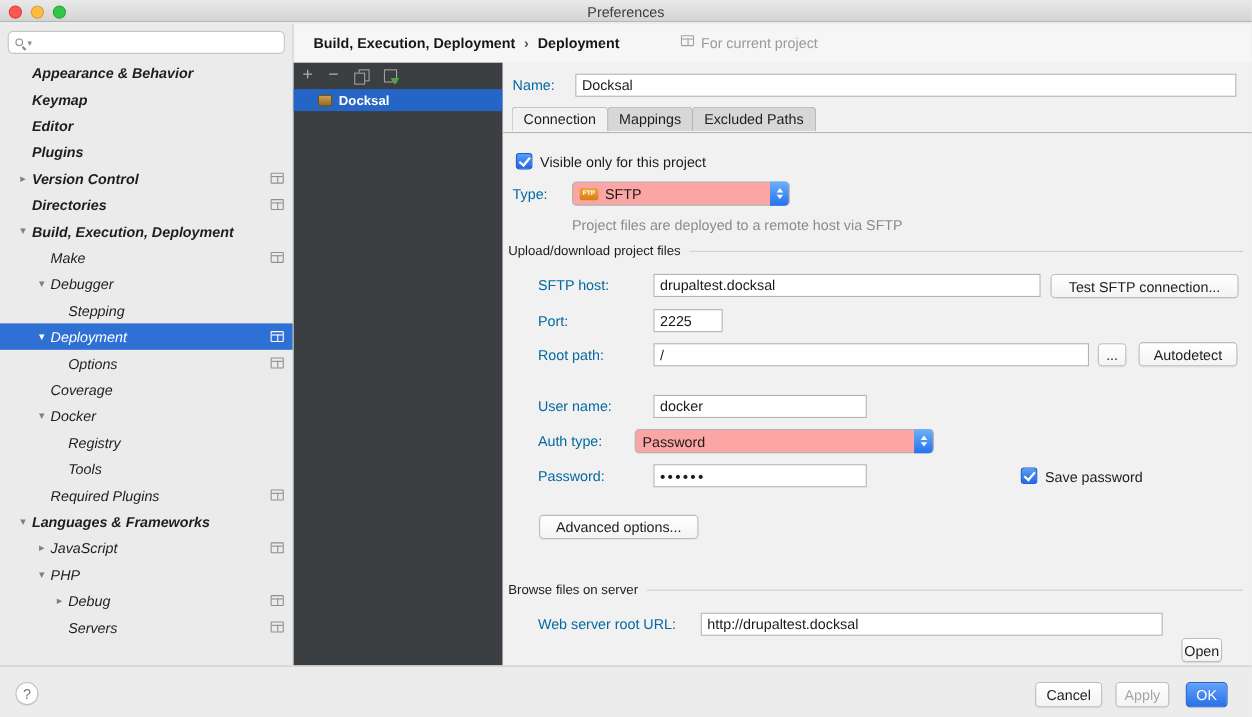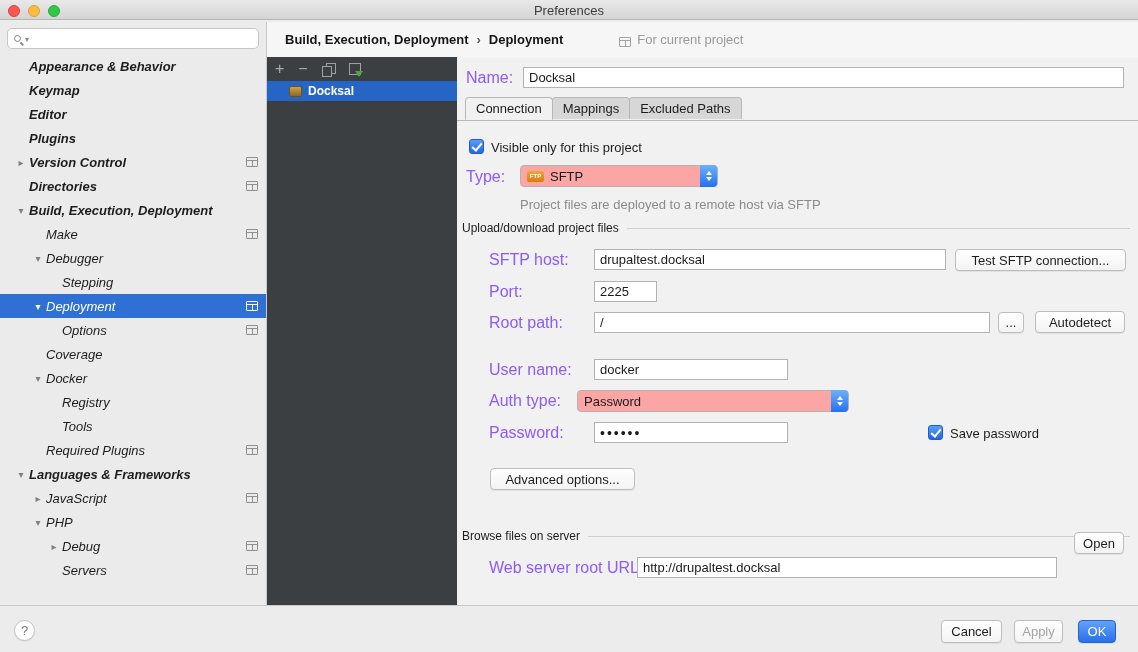--- a/index.html
+++ b/index.html
@@ -39,41 +39,41 @@
   .tree-item .scope-icon { margin-left:auto; margin-right:9px; }
   .tree-item.selected .scope-icon,
   .tree-item.selected .scope-icon::before,
   .tree-item.selected .scope-icon::after { border-color:#fff; background-color:transparent; }
   .tree-item.selected .scope-icon::before, .tree-item.selected .scope-icon::after { background:#fff; }
 
   
   .breadcrumb-row { position:absolute; left:267px; top:22px; width:871px; height:35px; background:#f6f6f6; display:flex; align-items:center; padding-left:18px; }
   .crumb { font-weight:700; font-size:13px; color:#161616; }
   .crumb-sep { margin:0 8px; color:#555; font-size:13px; font-weight:700; }
-  .scope-wrap { display:flex; align-items:flex-end; margin-left:56px; gap:6px; }
+  .scope-wrap { display:flex; align-items:flex-start; margin-left:56px; gap:6px; }
   .scope-wrap .scope-icon, .scope-wrap .scope-icon::before, .scope-wrap .scope-icon::after { border-color:#a2a2a2; }
   .scope-wrap .scope-icon::before, .scope-wrap .scope-icon::after { background:#a2a2a2; }
   .scope-text { color:#9a9a9a; font-size:13px; }
 
   
   .server-panel { position:absolute; left:267px; top:57px; width:190px; height:548px; background:#3c3f41; }
   .list-toolbar { height:24px; display:flex; align-items:center; padding-left:8px; gap:14px; }
   .tb { color:#a9abad; font-size:16px; line-height:16px; cursor:default; display:flex; align-items:center; }
   .copy-icon { position:relative; width:13px; height:13px; display:inline-block; }
   .copy-icon::before { content:""; position:absolute; left:4px; top:0; width:8px; height:9px; border:1px solid #9fa1a3; }
   .copy-icon::after  { content:""; position:absolute; left:0; top:3px; width:8px; height:9px; border:1px solid #9fa1a3; background:#3c3f41; }
   .import-icon { position:relative; width:12px; height:12px; display:inline-block; border:1px solid #9fa1a3; }
   .import-icon::after { content:""; position:absolute; right:-3px; bottom:-3px; width:0; height:0; border-left:4px solid transparent; border-right:4px solid transparent; border-top:6px solid #4fa544; }
   .server-row { height:20px; display:flex; align-items:center; padding-left:22px; gap:6px; color:#cfcfcf; font-size:12px; }
   .server-row.selected { background:#2465c5; color:#fff; font-weight:700; }
   .server-icon { width:13px; height:11px; border-radius:2px; background:linear-gradient(#cfa24a,#8c6a28); border:1px solid #6e521e; flex:none; }
 
   
   .content { position:absolute; left:457px; top:57px; width:681px; height:548px; background:#f1f1f1; }
-  .lbl { position:absolute; font-size:16px; color:#8b5cf6; line-height:21px; white-space:nowrap; }
+  .lbl { position:absolute; font-size:13px; color:#0369a1; line-height:21px; white-space:nowrap; }
   .plain { position:absolute; font-size:13px; color:#1d1d1d; line-height:15px; white-space:nowrap; }
   .txt { position:absolute; height:21px; border:1px solid #b3b3b3; background:#fff; font-family:inherit; font-size:13px; color:#1a1a1a; padding:0 5px; outline:none; }
   .pwd { font-size:14px; letter-spacing:2px; }
   .btn-sm { position:absolute; height:22px; background:linear-gradient(#ffffff,#f3f3f3); border:1px solid #bdbdbd; border-radius:4px; font-family:inherit; font-size:13px; color:#1d1d1d; box-shadow:0 1px 0 rgba(0,0,0,0.06); }
   .tabstrip { position:absolute; left:0; top:40px; right:0; height:24px; display:flex; align-items:flex-start; padding-left:8px; border-bottom:1px solid #b7b7b7; }
   .tab { font-size:13px; color:#1d1d1d; height:22px; line-height:21px; padding:0 10px; border:1px solid #b7b7b7; border-bottom:none; border-radius:4px 4px 0 0; background:#d7d7d7; margin-right:-1px; position:relative; }
   .tab.active { background:#f1f1f1; z-index:2; margin-bottom:-1px; border-bottom:1px solid #f1f1f1; height:23px; }
   .checkbox { position:absolute; width:15px; height:15px; border-radius:3px; border:1px solid #b3b3b3; background:#fff; }
   .checkbox.checked { background:linear-gradient(#57a0f6,#2166e6); border:1px solid #1d5bd2; }
   .checkbox.checked::after { content:""; position:absolute; left:4px; top:1px; width:4px; height:8px; border:solid #fff; border-width:0 2px 2px 0; transform:rotate(40deg); }
@@ -307,21 +307,21 @@
 
   <button class="btn-sm" style="left:33px;top:411px;width:145px">Advanced options...</button>
 
   <div class="section" style="top:470px">
     <span class="section-title">Browse files on server</span>
     <span class="section-rule"></span>
   </div>
 
   <span class="lbl" style="left:32px;top:500px">Web server root URL:</span>
   <input class="txt" style="left: 180px; top: 500px; width: 420px;" value="http://drupaltest.docksal">
-  <button class="btn-sm" style="left:617px;top:475px;width:50px">Open</button>
+  <button class="btn-sm" style="left:617px;top:523px;width:37px">Open</button>
 </section>
 
 <footer class="footer">
   <span class="help-btn">?</span>
   <button class="btn" style="left:941px;top:14px;width:61px">Cancel</button>
   <button class="btn disabled" style="left:1014px;top:14px;width:49px">Apply</button>
   <button class="btn primary" style="left:1078px;top:14px;width:38px">OK</button>
 </footer>
 
 </body></html>

